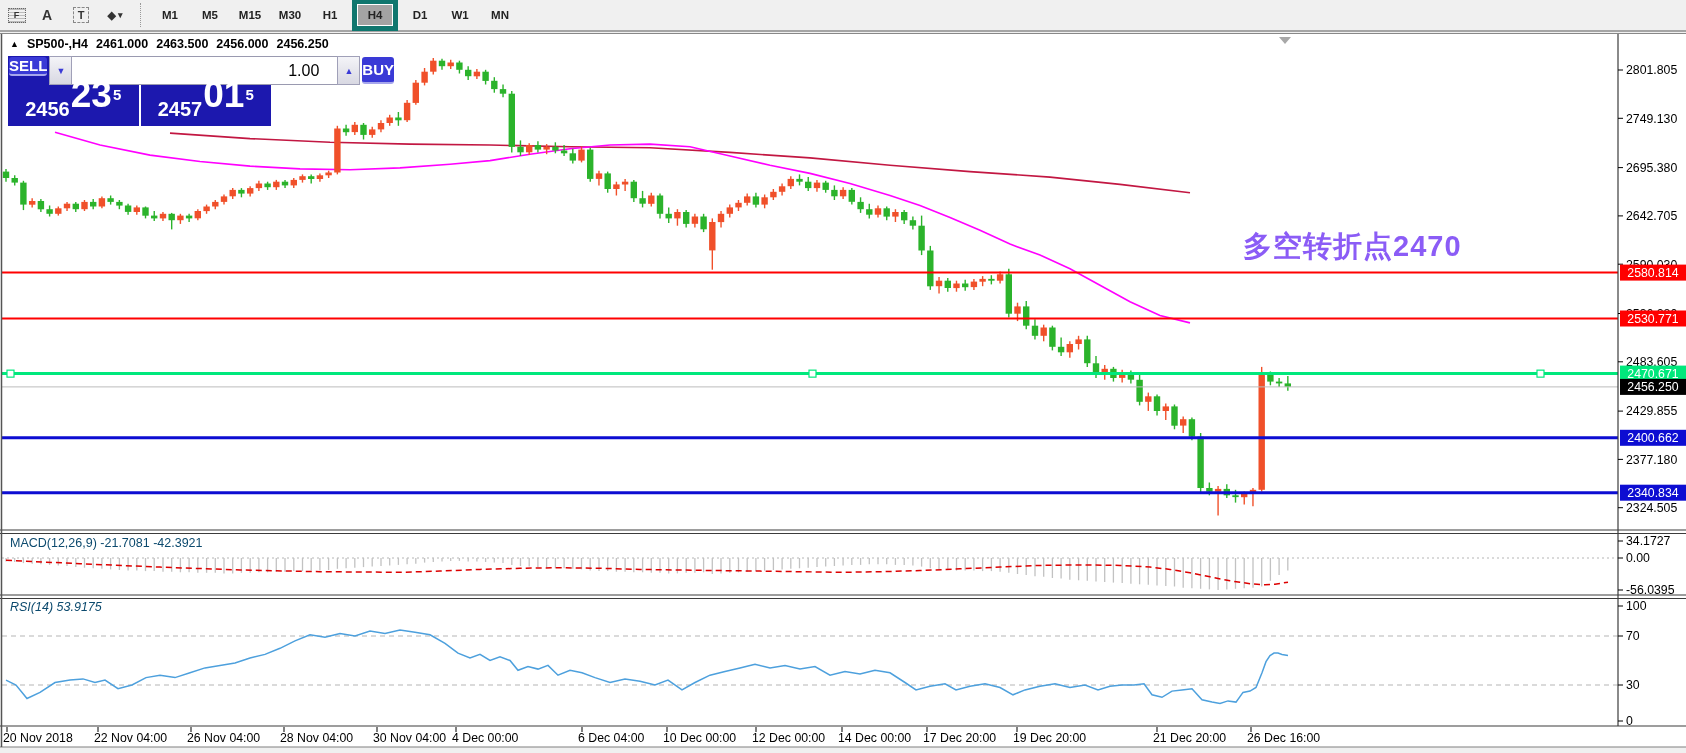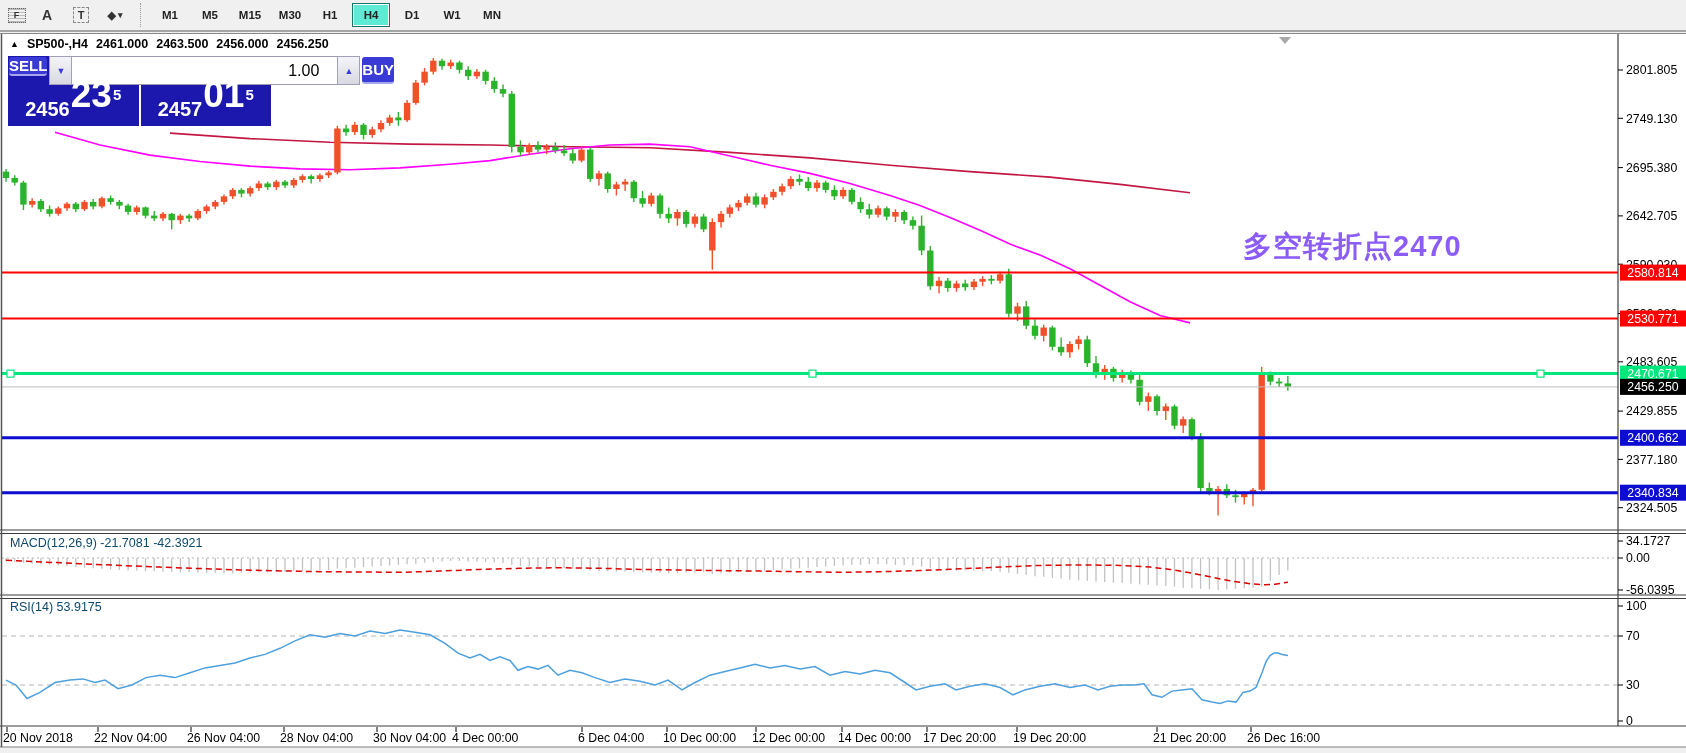--- a/index.html
+++ b/index.html
@@ -11,21 +11,21 @@
     margin-left:8px;color:#333;font-weight:bold;font-size:14px;cursor:default;}
   .icon-grid{font-size:9px;border:1px dotted #666;width:15px;height:13px;line-height:13px;
     text-align:right;padding-right:1px;background:
     repeating-linear-gradient(0deg,#bbb 0 1px,transparent 1px 3px);}
   .icon-box-t{border:1px dashed #888;width:14px;height:14px;line-height:14px;text-align:center;font-size:11px;}
   .icon-diamond{font-size:11px;}
   .caret{font-size:9px;color:#333;margin-left:2px;}
   .tb-sep{width:1px;height:24px;border-left:1px dotted #999;margin:0 8px 0 12px;}
   .tf{min-width:26px;padding:0 5px;height:22px;line-height:22px;text-align:center;
     font-size:11.5px;font-weight:bold;color:#222;margin:0 2px;cursor:default;}
-  .tf.active{background:#5eead4;border:1px solid #0f766e;box-shadow:inset 0 0 0 1px #fff;}
+  .tf.active{background:#a3a3a3;border:5px solid #0f766e;box-shadow:inset 0 0 0 1px #fff;}
   
   #chartsvg{position:absolute;left:0;top:0;z-index:1;}
   .symbolbar{position:absolute;left:10px;top:37px;z-index:4;font-size:12.5px;font-weight:bold;
     color:#000;display:flex;align-items:center;gap:8px;white-space:nowrap;}
   .symtri{font-size:9px;}
   
   .tradepanel{position:absolute;left:7px;top:55px;width:263px;z-index:4;background:#ffffff;
     border:1px solid #fff;}
   .tp-row1{display:flex;height:29px;background:#1c18ae;}
   .btn{background:#3a3ad6;color:#fff;display:flex;align-items:center;justify-content:center;
@@ -43,21 +43,21 @@
     justify-content:center;padding-bottom:3px;white-space:nowrap;}
   .pricebox.left{margin-right:2px;}
   .p-small{font-size:20px;font-weight:bold;line-height:1;margin-bottom:4px;}
   .p-big{font-size:37px;font-weight:bold;line-height:.85;margin:13px 1px;}
   .p-sup{font-size:15px;font-weight:bold;line-height:1;align-self:flex-start;margin-top:2px;}
   
   .annotation{position:absolute;left:1243px;top:227px;z-index:3;color:#8b5cf6;
     font-size:29px;font-weight:bold;letter-spacing:1px;white-space:nowrap;}
   .indlabel{position:absolute;z-index:3;font-size:12.5px;color:#0c4a6e;white-space:nowrap;}
   #macdlabel{left:10px;top:536px;}
-  #rsilabel{left:10px;top:600px;}
+  #rsilabel{left:10px;top:600px;font-style:italic;}
 </style>
 </head>
 <body>
 
 <div class="toolbar">
   <span class="tbicon icon-grid">F</span>
   <span class="tbicon">A</span>
   <span class="tbicon">
       <span class="icon-box-t">T</span>
     </span>

